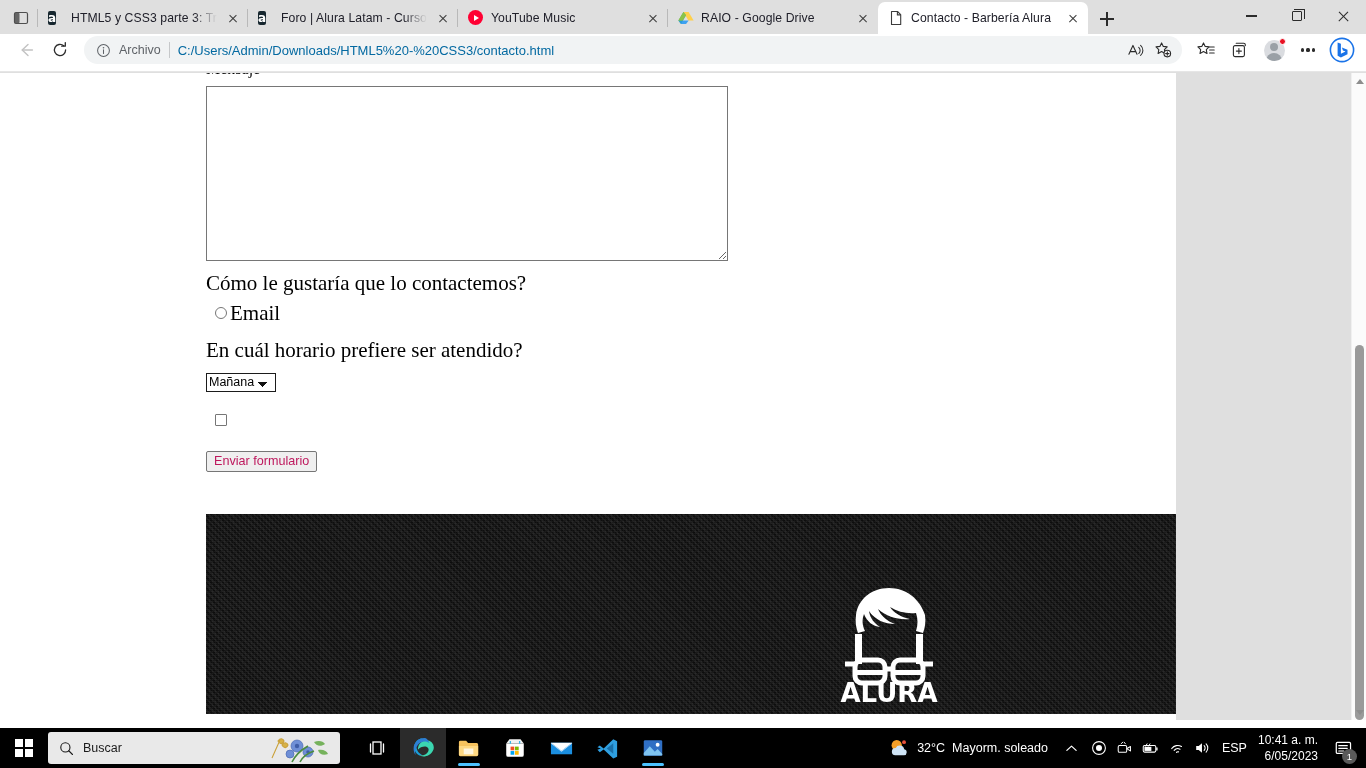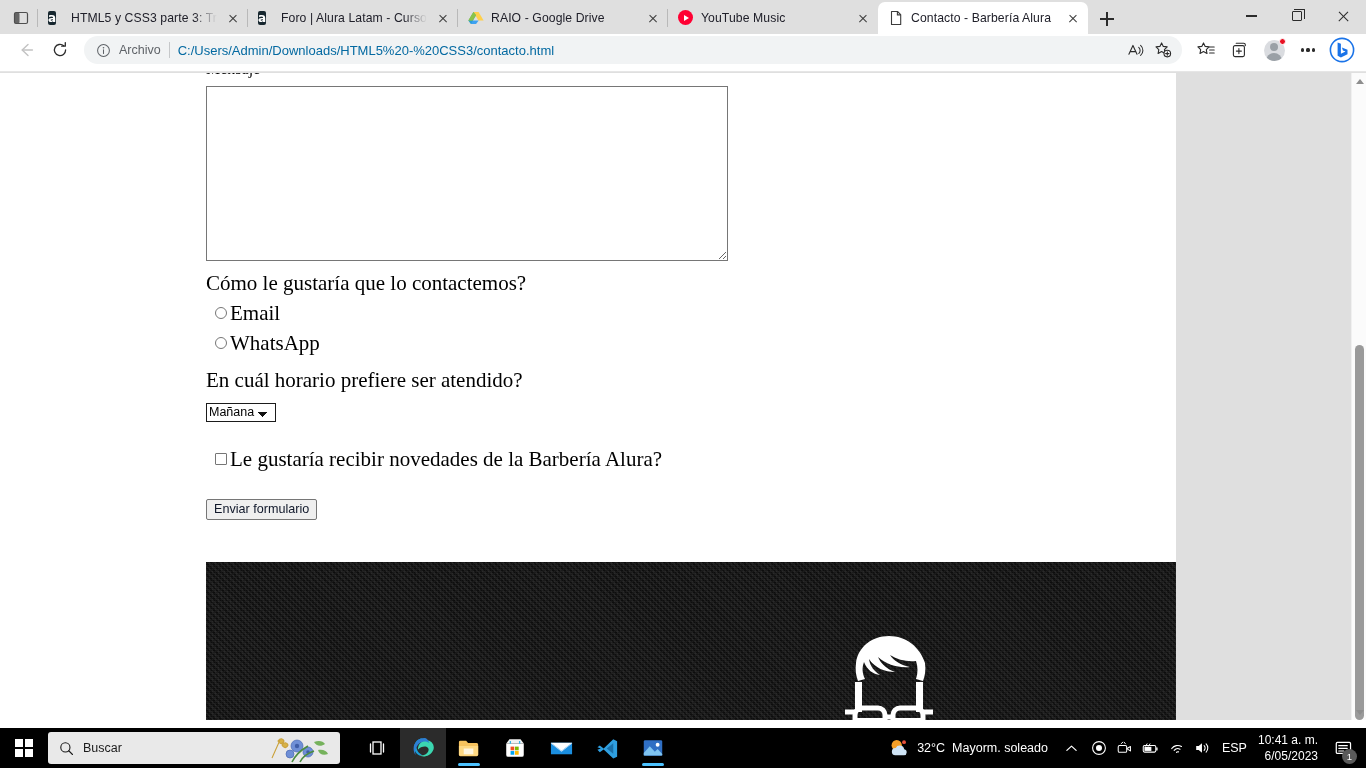--- a/index.html
+++ b/index.html
@@ -184,21 +184,21 @@
       linear-gradient(45deg, transparent 50%, #111 50%),
       linear-gradient(135deg, #111 50%, transparent 50%);
     background-position: calc(100% - 12px) 8px, calc(100% - 7px) 8px;
     background-size: 5px 5px, 5px 5px;
     background-repeat: no-repeat;
     padding-right: 20px; height: 19px; line-height: 15px;
   }
   .newsletter { margin-top: 22px; }
   button.submit {
     margin-top: 25px; font-family: "Liberation Sans", sans-serif; font-size: 12.6px;
-    color: #0f172a; background: #efefef; border: 1px solid #767676; border-radius: 2px;
+    color: #be185d; background: #efefef; border: 1px solid #767676; border-radius: 2px;
     padding: 2px 7px 3px; cursor: default;
   }
 
   
   .footer {
     margin-top: 42px; width: 1366px; height: 200px;
     background-color: #1b1b1b;
     background-image:
       repeating-linear-gradient(0deg, rgba(255,255,255,.035) 0 1px, transparent 1px 2px),
       repeating-linear-gradient(90deg, rgba(255,255,255,.03) 0 1px, transparent 1px 3px),
@@ -288,43 +288,43 @@
       <span class="sep"></span>
       <span class="favicon"><span class="fav-alura">a</span></span>
       <span class="title">HTML5 y CSS3 parte 3: Trabaj</span>
       <span class="xbtn"></span>
     </div>
 
     <div class="tab">
       <span class="sep"></span>
       <span class="favicon"><span class="fav-alura">a</span></span>
       <span class="title">Foro | Alura Latam - Cursos o</span>
+      <span class="xbtn"></span>
+    </div>
+
+    <div class="tab">
+      <span class="sep"></span>
+      <span class="favicon">
+          <span class="fav-ytm"></span>
+        </span>
+      <span class="title">YouTube Music</span>
       <span class="xbtn"></span>
     </div>
 
     <div class="tab">
       <span class="sep"></span>
       <span class="favicon">
         <svg class="fav-drive" viewBox="0 0 16 16">
             <path d="M5.4 2h5.2l5 8.6h-5.2z" fill="#ffd04b"></path>
             <path d="M5.4 2 .4 10.6l2.6 3.4 5-8.6z" fill="#4caf50" opacity=".85"></path>
             <path d="M.4 10.6h10.3l-2.6 3.4H3z" fill="#2196f3" opacity=".85"></path>
             <path d="M5.4 2 .4 10.6h4.1L8 4.9z" fill="#8bc34a"></path>
           </svg>
       </span>
       <span class="title">RAIO - Google Drive</span>
-      <span class="xbtn"></span>
-    </div>
-
-    <div class="tab">
-      <span class="sep"></span>
-      <span class="favicon">
-          <span class="fav-ytm"></span>
-        </span>
-      <span class="title">YouTube Music</span>
       <span class="xbtn"></span>
     </div>
 
     <div class="tab active">
       <span class="sep"></span>
       <span class="favicon">
         <svg class="fav-page" viewBox="0 0 16 16">
             <path d="M3.5 1.5h6l3.2 3.2v9.8h-9.2z" fill="#fff" stroke="#3b3b3b" stroke-width="1.1" stroke-linejoin="round"></path>
             <path d="M9.4 1.6v3.3h3.3" fill="none" stroke="#3b3b3b" stroke-width="1.1"></path>
           </svg>
@@ -428,36 +428,31 @@
       </div>
 
       <textarea class="msg" value="" style=""></textarea>
 
       <div class="q">Cómo le gustaría que lo contactemos?</div>
 
       <label class="opt">
         <input type="radio" name="contacto" style="">
         <span>Email</span>
       </label>
-      <label class="opt">
-        <input type="radio" name="contacto" style="">
-        <span>WhatsApp</span>
-      </label>
 
       <div class="q">En cuál horario prefiere ser atendido?</div>
 
       <select class="horario">
         <option>Mañana</option>
         <option>Tarde</option>
         <option>Noche</option>
       </select>
 
       <label class="opt newsletter">
         <input type="checkbox" style="">
-        <span>Le gustaría recibir novedades de la Barbería Alura?</span>
       </label>
 
       <button class="submit">Enviar formulario</button>
 
       <div class="footer">
         <svg class="logo" viewBox="0 0 120 130">
           <g fill="#ffffff">
             <path d="M60 14c-17 0-31 11-33 27-1 7 0 13 2 18l7-2c-3-6-3-12-1-17 3 8 9 12 16 13-6-4-10-9-11-16 6 9 16 13 26 13-8-3-14-8-17-15 9 8 20 11 32 10-9-2-16-6-20-12 8 5 17 7 26 6 2 6 2 12 0 18l7 2c2-5 3-11 2-18C91 25 77 14 60 14z"></path>
             <path d="M26 60h7v30h-7zM87 60h7v30h-7z"></path>
             <path d="M24 96h30v5H24zM66 96h30v5H66z"></path>

